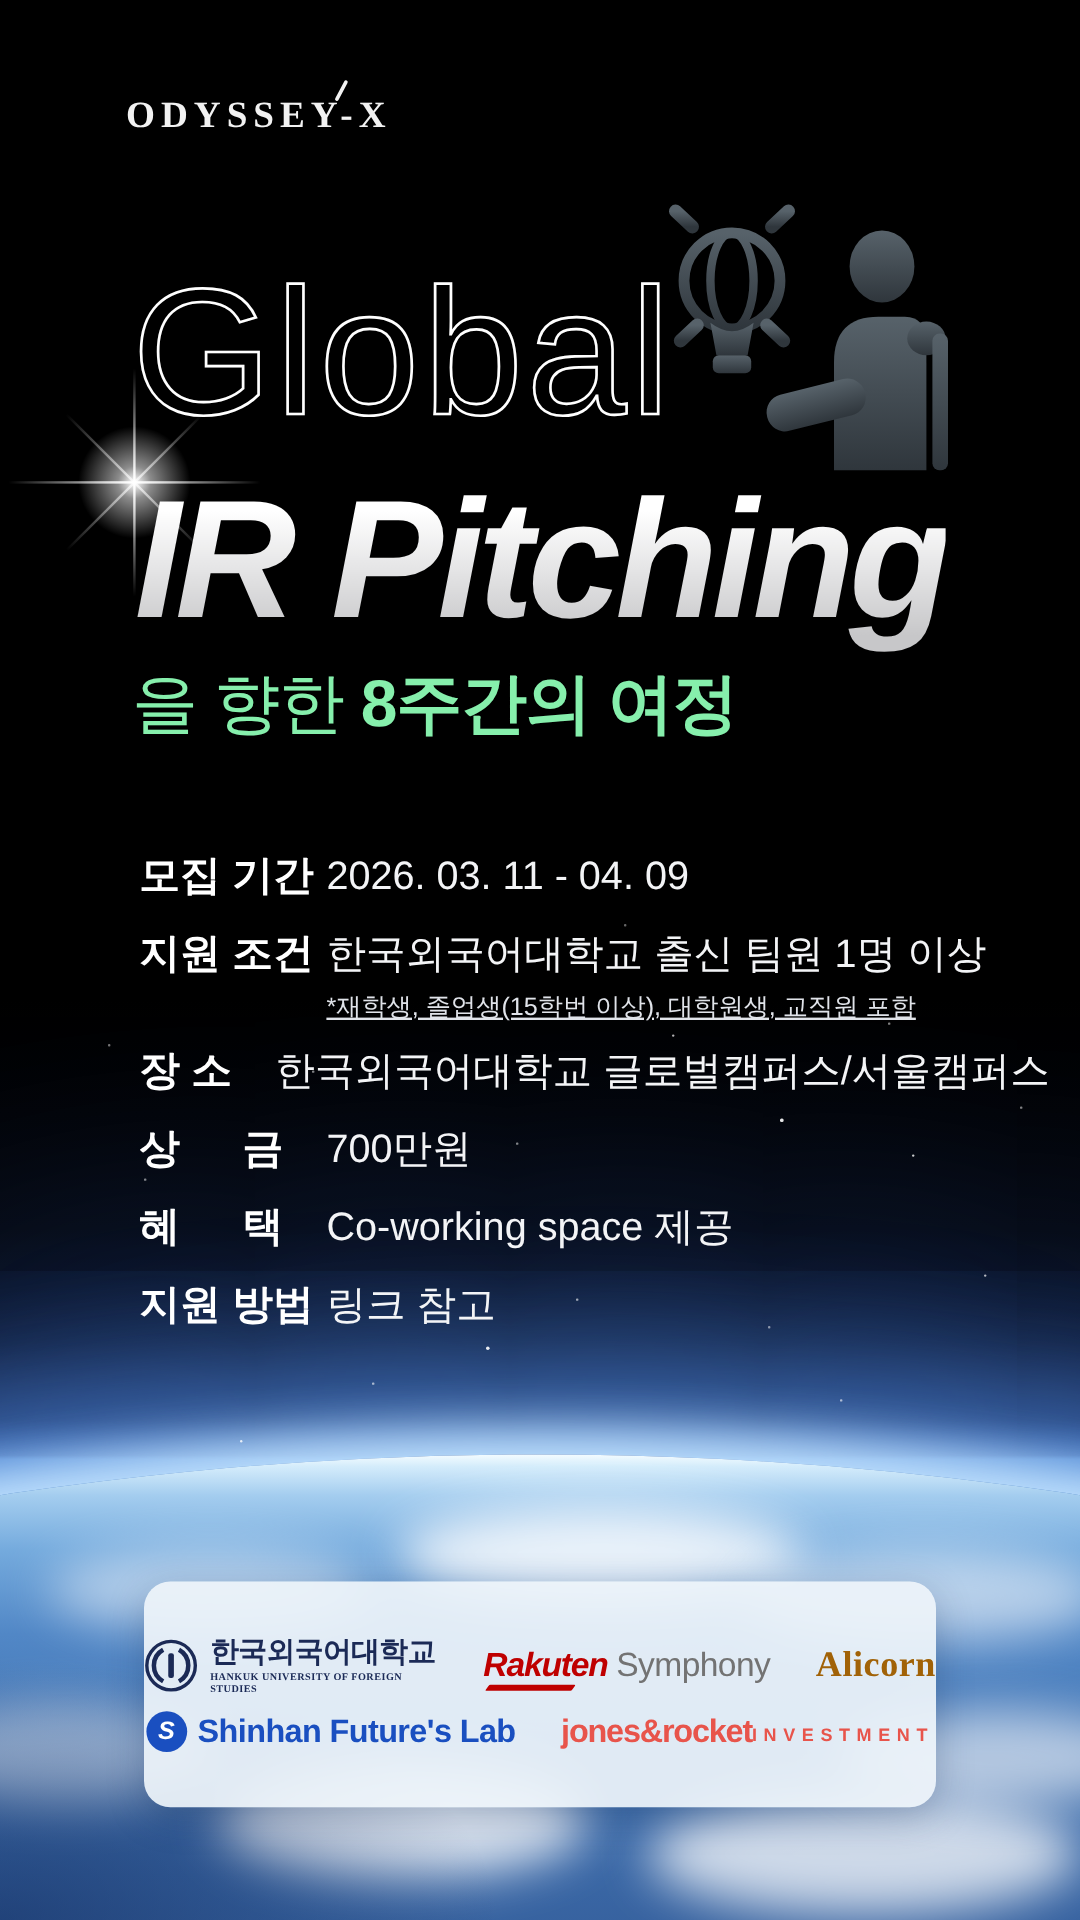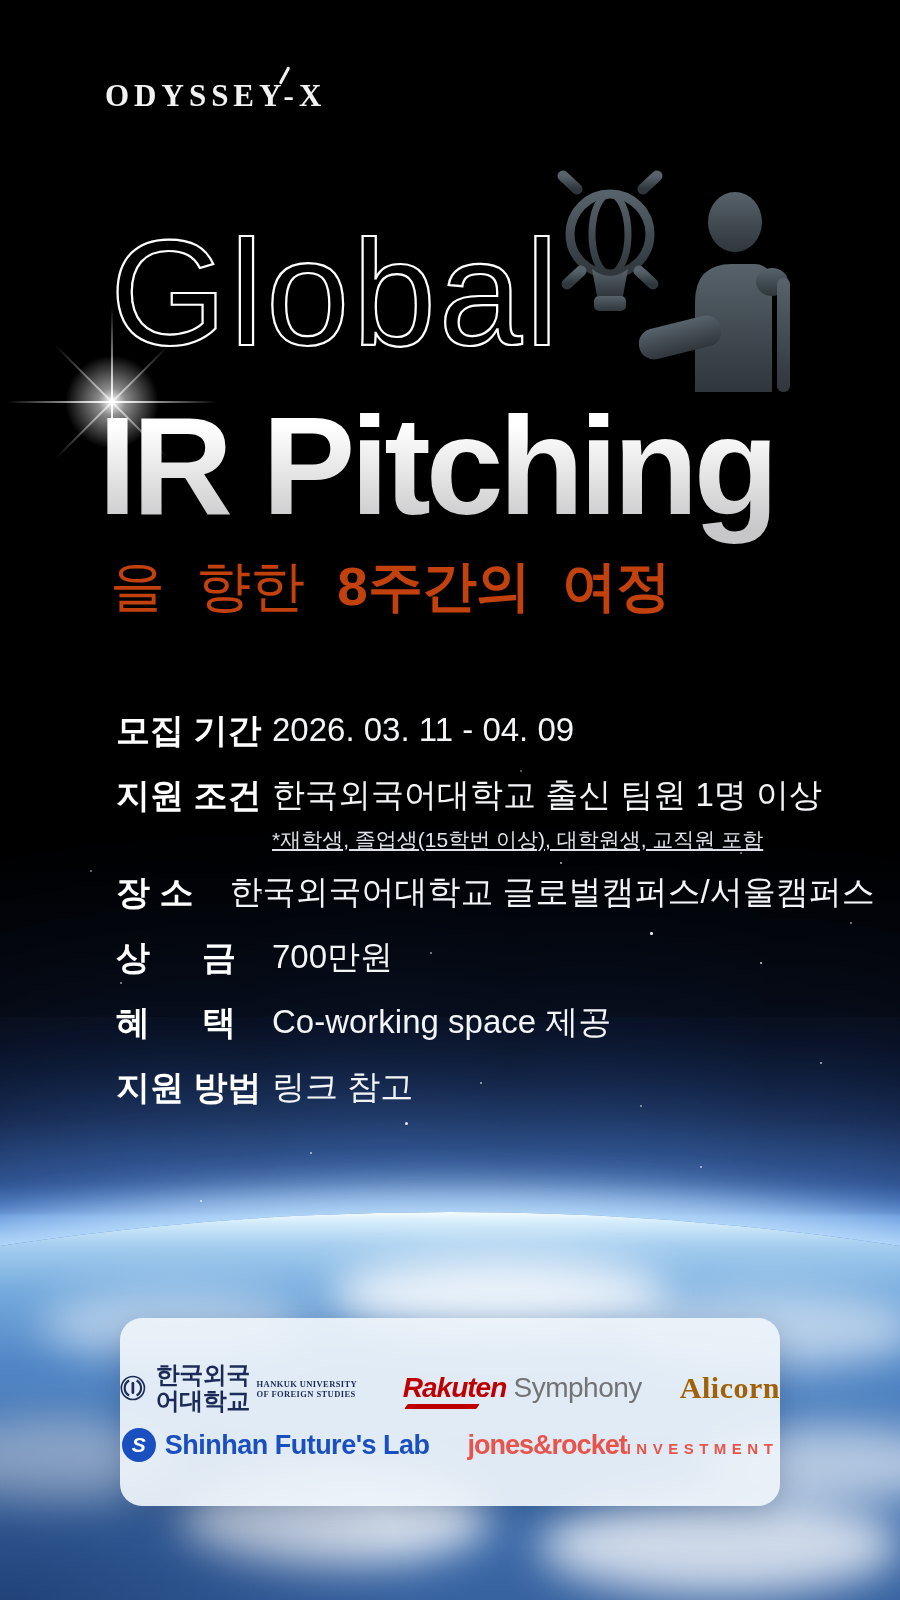--- a/index.html
+++ b/index.html
@@ -32,42 +32,42 @@
   .flare{position:absolute;left:52px;top:342px;width:120px;height:120px;pointer-events:none;}
   .flare .core{position:absolute;inset:0;background:radial-gradient(circle,rgba(255,255,255,1) 0%,rgba(255,255,255,.55) 16%,rgba(255,255,255,0) 55%);}
   .flare .rh{position:absolute;left:-45px;top:59px;width:210px;height:2px;
              background:linear-gradient(90deg,transparent,#fff,transparent);}
   .flare .rv{position:absolute;left:59px;top:-35px;width:2px;height:190px;
              background:linear-gradient(180deg,transparent,#fff,transparent);}
   .flare .rd1{position:absolute;left:-20px;top:59px;width:160px;height:1.5px;opacity:.7;
               background:linear-gradient(90deg,transparent,#fff,transparent);transform:rotate(45deg);}
   .flare .rd2{position:absolute;left:-20px;top:59px;width:160px;height:1.5px;opacity:.7;
               background:linear-gradient(90deg,transparent,#fff,transparent);transform:rotate(-45deg);}
-  .title-ir{position:absolute;left:98px;top:385px;font-size:140px;line-height:1.15;font-weight:700;
+  .title-ir{position:absolute;left:112px;top:385px;font-size:140px;line-height:1.15;font-weight:700;
             letter-spacing:-5px;background:linear-gradient(180deg,#ffffff 25%,#c7c7c9 90%);
-            -webkit-background-clip:text;background-clip:text;color:transparent;}
-  .subtitle{position:absolute;left:110px;top:550px;font-size:55px;color:#c2410c;letter-spacing:-1px;font-family:Liberation Mono, monospace;}
+            -webkit-background-clip:text;background-clip:text;color:transparent;font-style:italic;}
+  .subtitle{position:absolute;left:110px;top:550px;font-size:55px;color:#86efac;letter-spacing:-1px;}
   .subtitle .reg{font-weight:400;}
   .subtitle .bold{font-weight:800;}
 
   
   .info{position:absolute;left:116px;top:708px;width:690px;color:#fff;}
   .info-row{display:flex;align-items:flex-start;margin-bottom:21px;line-height:44px;}
   .info-label{display:inline-block;width:120px;font-size:34px;font-weight:800;
               text-align:justify;text-align-last:justify;white-space:nowrap;}
   .info-value{margin-left:36px;font-size:33px;font-weight:400;color:#f3f4f6;white-space:nowrap;}
   .info-note{margin:-12px 0 16px 156px;font-size:21px;line-height:28px;color:#e0e3e9;font-weight:400;text-decoration:underline;}
 
   
   .card{position:absolute;left:120px;top:1318px;width:660px;height:188px;border-radius:22px;
         background:rgba(238,244,250,.92);box-shadow:0 8px 30px rgba(20,40,80,.25);
         display:flex;flex-direction:column;justify-content:center;gap:14px;padding:6px 0;box-sizing:border-box;}
   .logo-row{display:flex;align-items:center;justify-content:center;gap:38px;}
   .hufs{display:flex;align-items:center;gap:10px;}
-  .hufs-text{display:flex;flex-direction:row;line-height:1.1;align-items:center;}
+  .hufs-text{display:flex;flex-direction:column;line-height:1.1;}
   .hufs-ko{font-size:24px;font-weight:800;color:#1b2a56;letter-spacing:-.5px;}
   .hufs-en{font-size:8.5px;font-weight:700;color:#1b2a56;letter-spacing:.4px;margin-top:3px;
            font-family:"Liberation Serif",serif;}
   .rakuten{position:relative;white-space:nowrap;}
   .rakuten .r1{font-size:28px;font-weight:800;color:#bf0000;letter-spacing:-1px;font-style:italic;}
   .rakuten .r2{font-size:28px;font-weight:400;color:#737373;letter-spacing:-.5px;}
   .rakuten .swoosh{position:absolute;left:3px;bottom:-5px;width:72px;height:5px;background:#bf0000;
                    transform:skewX(-35deg);border-radius:1px;}
   .alicorn{font-family:"Liberation Serif",serif;font-size:30px;font-weight:700;color:#a16207;letter-spacing:.5px;}
   .shinhan{display:flex;align-items:center;gap:9px;}

